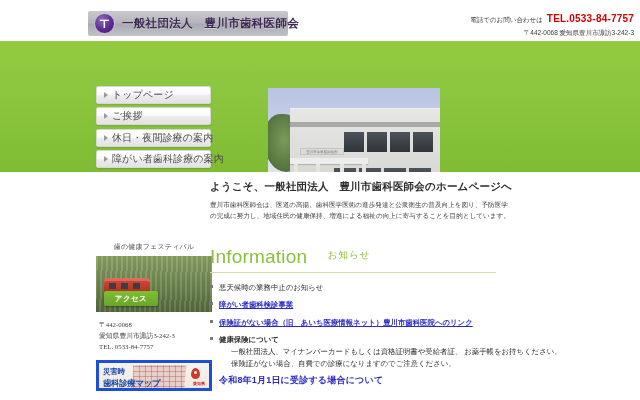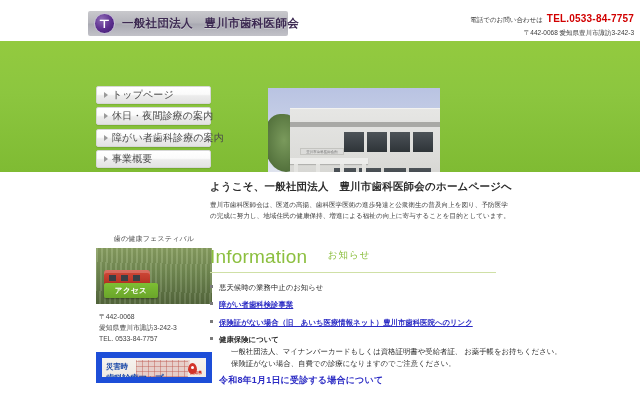--- a/index.html
+++ b/index.html
@@ -105,21 +105,21 @@
     background: radial-gradient(ellipse at 50% 40%, #6f8f52 0%, #4d6a37 100%);
     border-radius: 50% 50% 20% 20%; }
   .car { position: absolute; left: 4px; bottom: 16px; width: 26px; height: 12px;
     background: linear-gradient(to bottom, #4a4f56 0%, #2c3036 100%);
     border-radius: 5px 7px 2px 2px; }
 
   
   .body-wrap { position: absolute; left: 0; top: 172px; width: 640px; height: 228px; background: #ffffff; }
 
   
-  .side { position: absolute; left: 96px; top: 62px; width: 116px; text-align: center; }
+  .side { position: absolute; left: 96px; top: 70px; width: 116px; text-align: center; font-family: Liberation Serif, serif; }
   .side-title { font-size: 7px; color: #4a4a4a; letter-spacing: .2px; }
   .access-card {
     position: relative; margin-top: 4px; width: 116px; height: 56px; overflow: hidden;
     background: linear-gradient(to bottom, #7a8f5a 0%, #6d8350 55%, #5d7245 100%);
   }
   .access-card .field {
     position: absolute; inset: 0;
     background:
       repeating-linear-gradient(92deg, rgba(255,255,255,.10) 0 2px, rgba(0,0,0,.06) 2px 5px),
       linear-gradient(to bottom, #8aa062 0%, #6f8750 50%, #55683d 100%);
@@ -138,21 +138,21 @@
   }
   .access-btn span {
     display: block; color: #fff; font-size: 7.5px; font-weight: bold;
     line-height: 15px; text-align: center; letter-spacing: .4px;
   }
   .addr { margin-top: 7px; text-align: left; padding-left: 3px; line-height: 1.62; }
   .addr div { font-size: 6.8px; color: #3f3f3f; white-space: nowrap; }
 
   .map-banner {
     position: relative; margin-top: 8px; width: 116px; height: 31px; overflow: hidden;
-    border: 6px solid #1d4ed8; background: #f4f2ef; cursor: pointer;
+    border: 3px solid #1d4ed8; background: #f4f2ef; cursor: pointer;
   }
   .map-banner .mapbg { position: absolute; inset: 0;
     background: linear-gradient(to bottom, #f6f3ef 0%, #efe9e2 100%); }
   .map-banner .shape { position: absolute; left: 34px; top: 2px; width: 52px; height: 27px;
     background: #e4c9c4; transform: skewX(-8deg); opacity: .85; }
   .map-banner .grid { position: absolute; left: 34px; top: 2px; width: 52px; height: 27px;
     background: repeating-linear-gradient(0deg, rgba(190,90,80,.45) 0 1px, transparent 1px 5px),
                 repeating-linear-gradient(90deg, rgba(190,90,80,.45) 0 1px, transparent 1px 6px); }
   .map-banner .pin { position: absolute; right: 9px; top: 5px; width: 9px; height: 11px;
     background: #d2352a; border-radius: 50% 50% 50% 50%/60% 60% 40% 40%; }
@@ -228,20 +228,24 @@
 
   <div class="hero">
 
     <nav class="nav">
       <a class="nav-item">
         <span class="arrow"></span>
         <span class="txt">トップページ</span>
       </a>
       <a class="nav-item">
         <span class="arrow"></span>
+        <span class="txt">ご挨拶</span>
+      </a>
+      <a class="nav-item">
+        <span class="arrow"></span>
         <span class="txt">休日・夜間診療の案内</span>
       </a>
       <a class="nav-item">
         <span class="arrow"></span>
         <span class="txt">障がい者歯科診療の案内</span>
       </a>
       <a class="nav-item">
         <span class="arrow"></span>
         <span class="txt">事業概要</span>
       </a>

